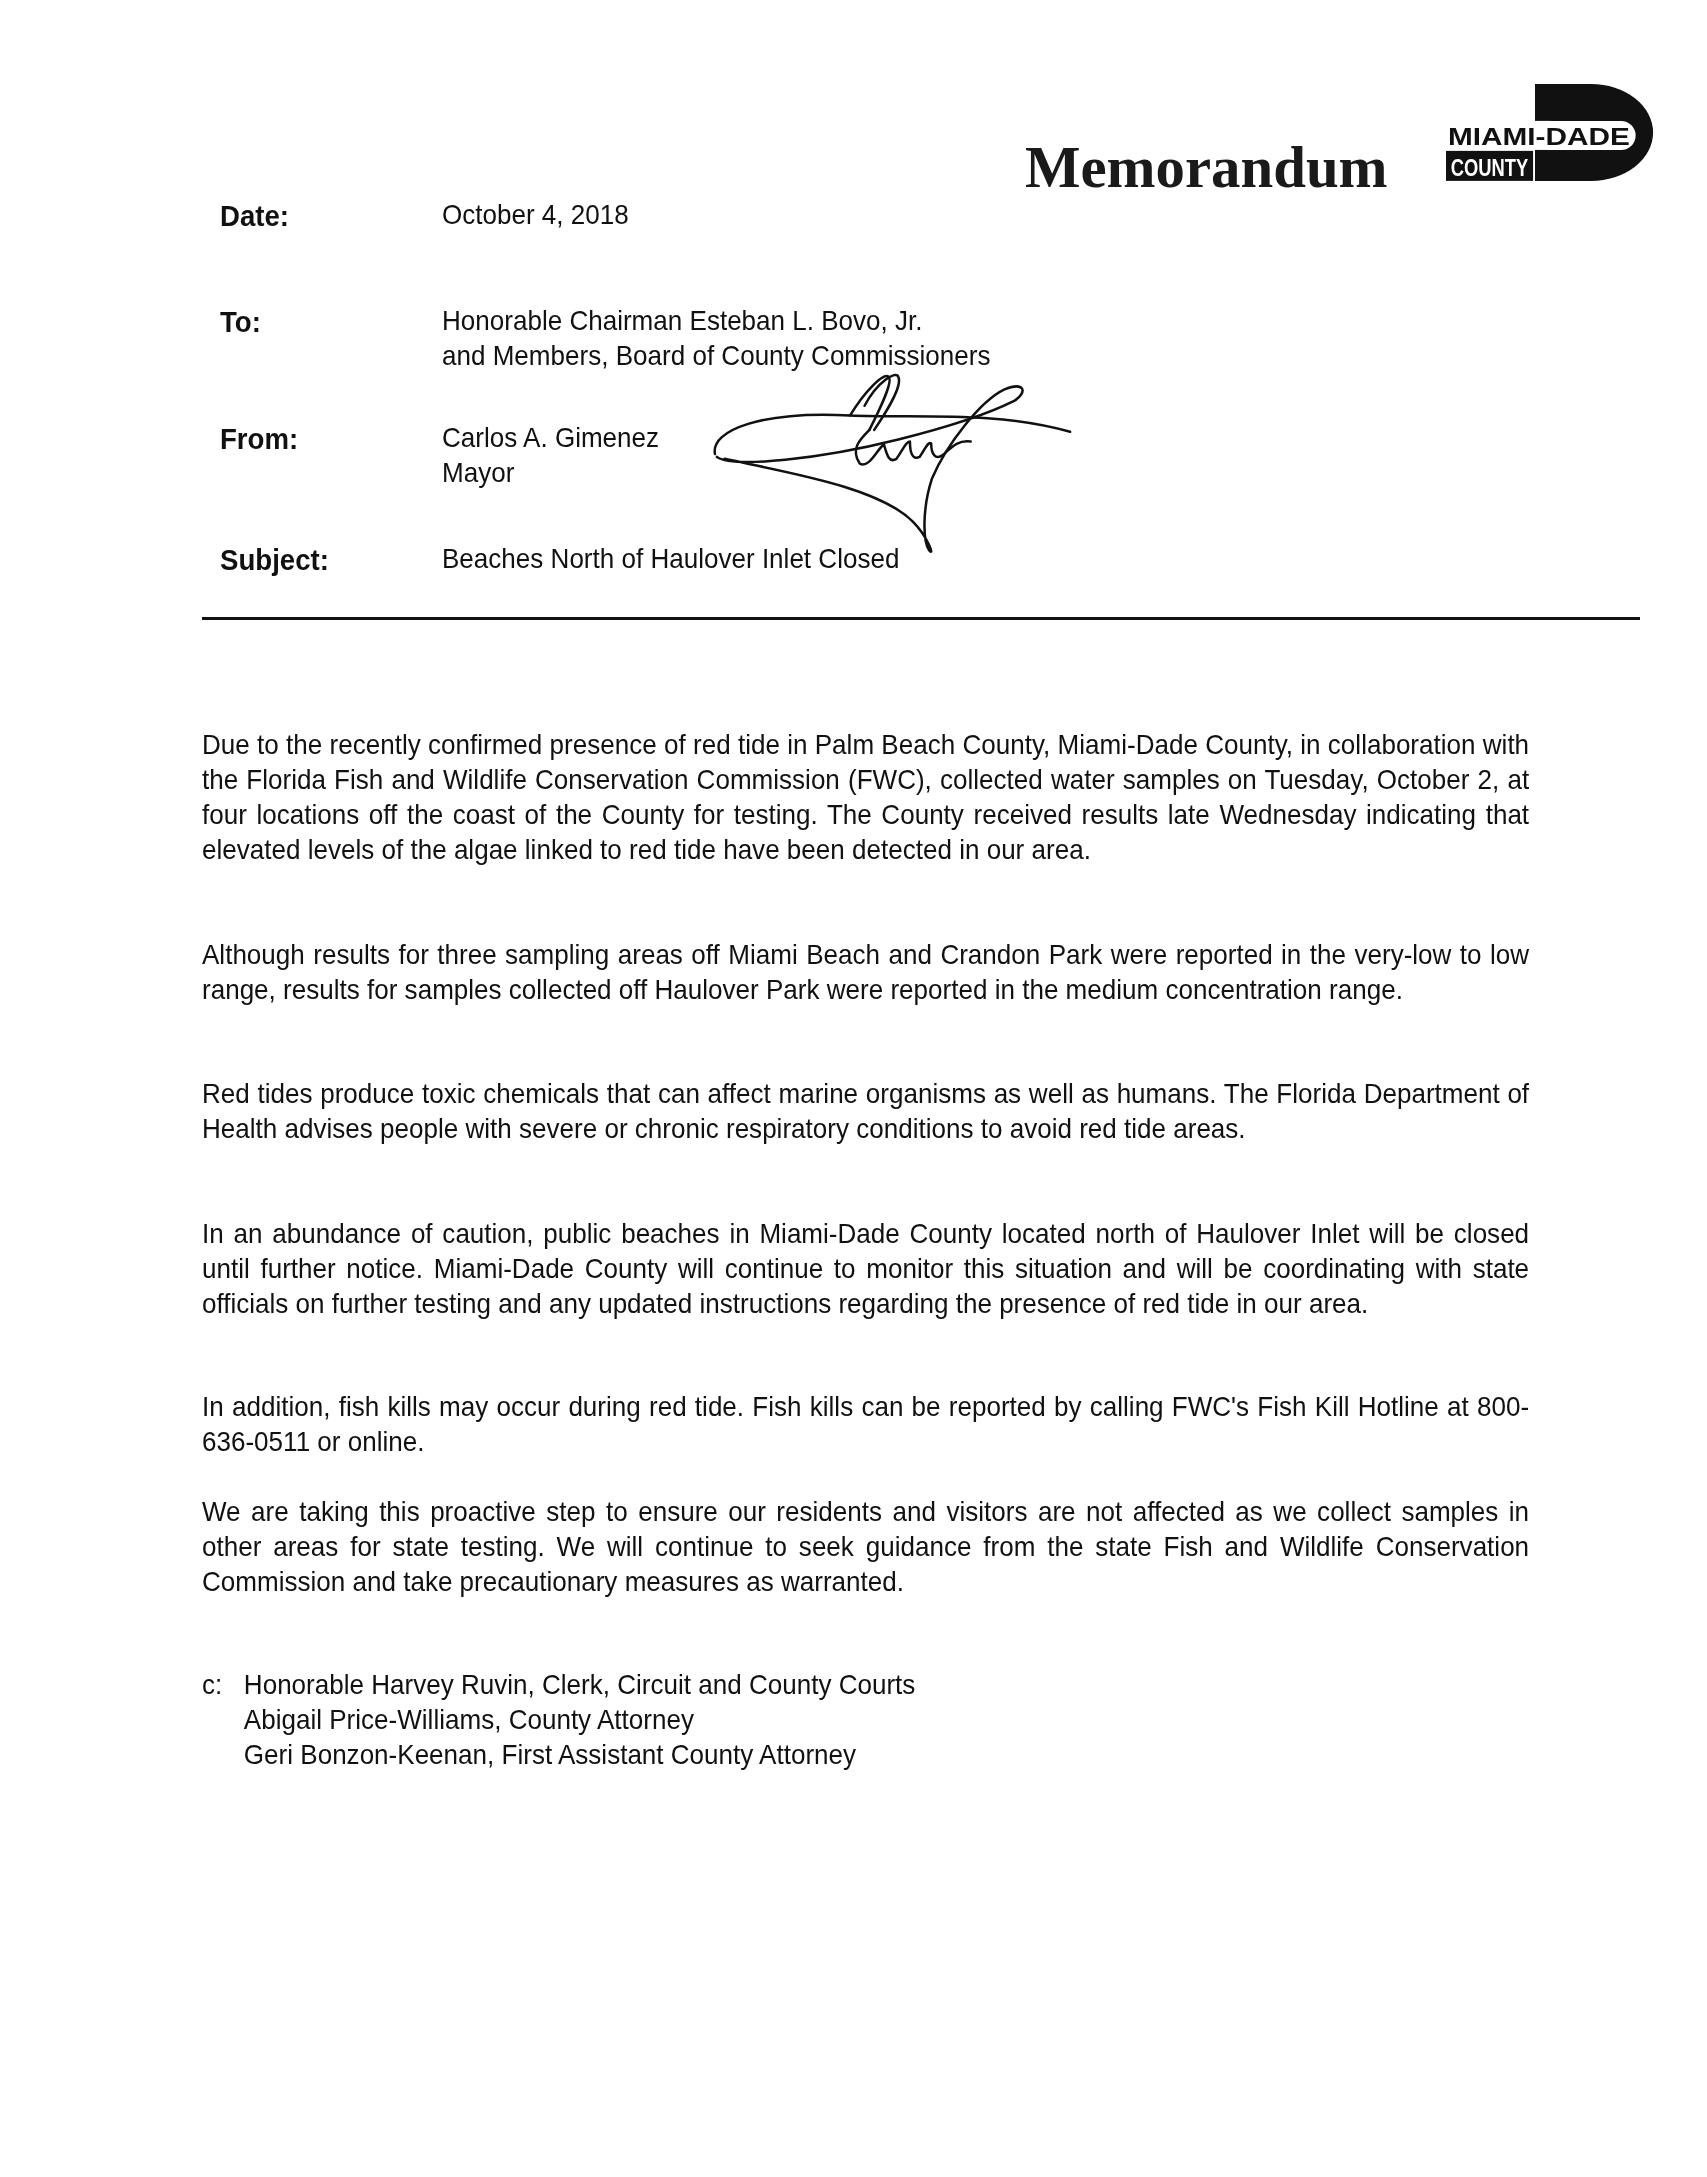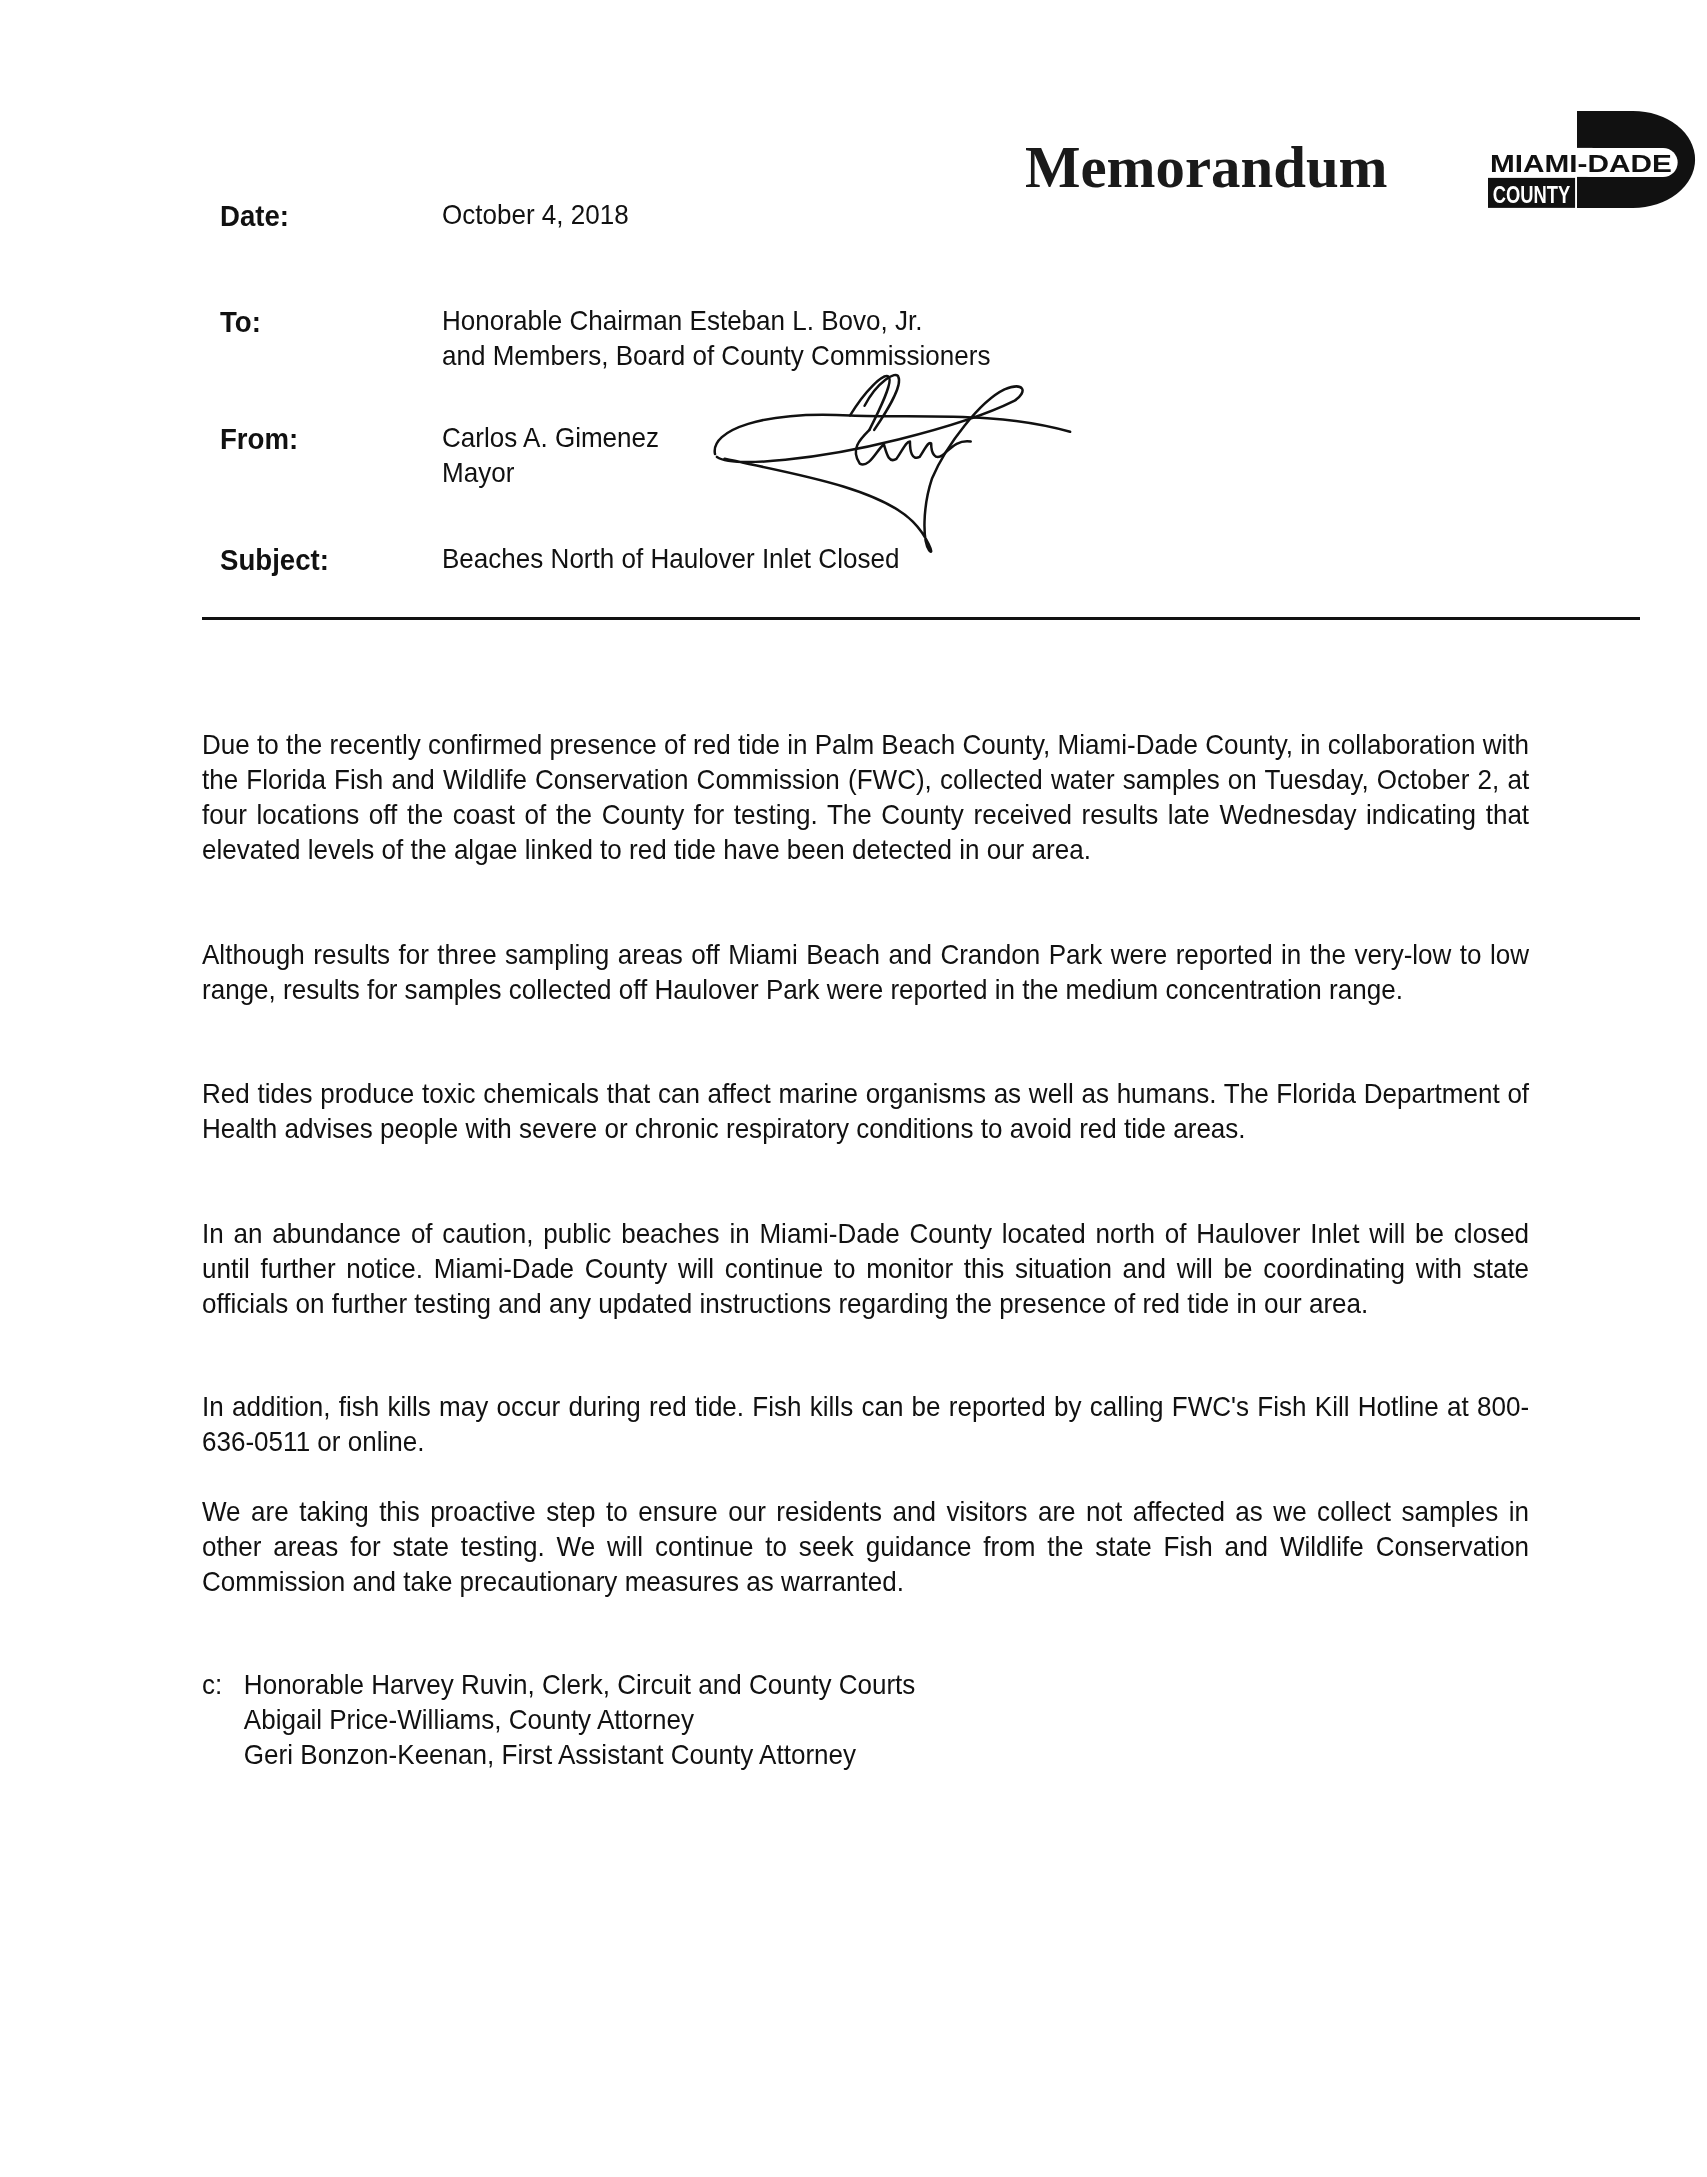--- a/index.html
+++ b/index.html
@@ -1,21 +1,21 @@
 <!DOCTYPE html>
 <html><head>
 <meta charset="utf-8">
 <style>
   html, body { margin: 0; padding: 0; background: #ffffff; }
   body { width: 1707px; height: 2177px; position: relative; overflow: hidden; font-family: "Liberation Sans", sans-serif; color: #111; }
   .abs { position: absolute; }
 
   
   .memo-title { left: 1025px; top: 137px; font-family: "Liberation Serif", serif; font-weight: bold; font-size: 60px; letter-spacing: 0px; line-height: 1; color: #1a1a1a; transform: scaleX(0.98); transform-origin: left top; }
-  .logo { left: 1446px; top: 111px; width: 209px; height: 97px; margin-left: 42px; }
+  .logo { left: 1446px; top: 84px; width: 209px; height: 97px; }
 
   .label { font-weight: bold; font-size: 30px; line-height: 1; transform: scaleX(0.92); transform-origin: left top; }
   .value { font-size: 28px; line-height: 35px; transform: scaleX(0.93); transform-origin: left top; white-space: nowrap; }
 
   .rule { left: 202px; top: 617px; width: 1438px; height: 2.9px; background: #111; }
 
   .body-para { left: 202px; width: 1328px; font-size: 28px; line-height: 35px; text-align: justify; text-align-last: left; transform: scaleX(0.93); transform-origin: left top; }
   .body-para .inner { width: 1427px; }
 
   .cc { left: 202px; font-size: 28px; line-height: 35px; transform: scaleX(0.93); transform-origin: left top; white-space: nowrap; }

